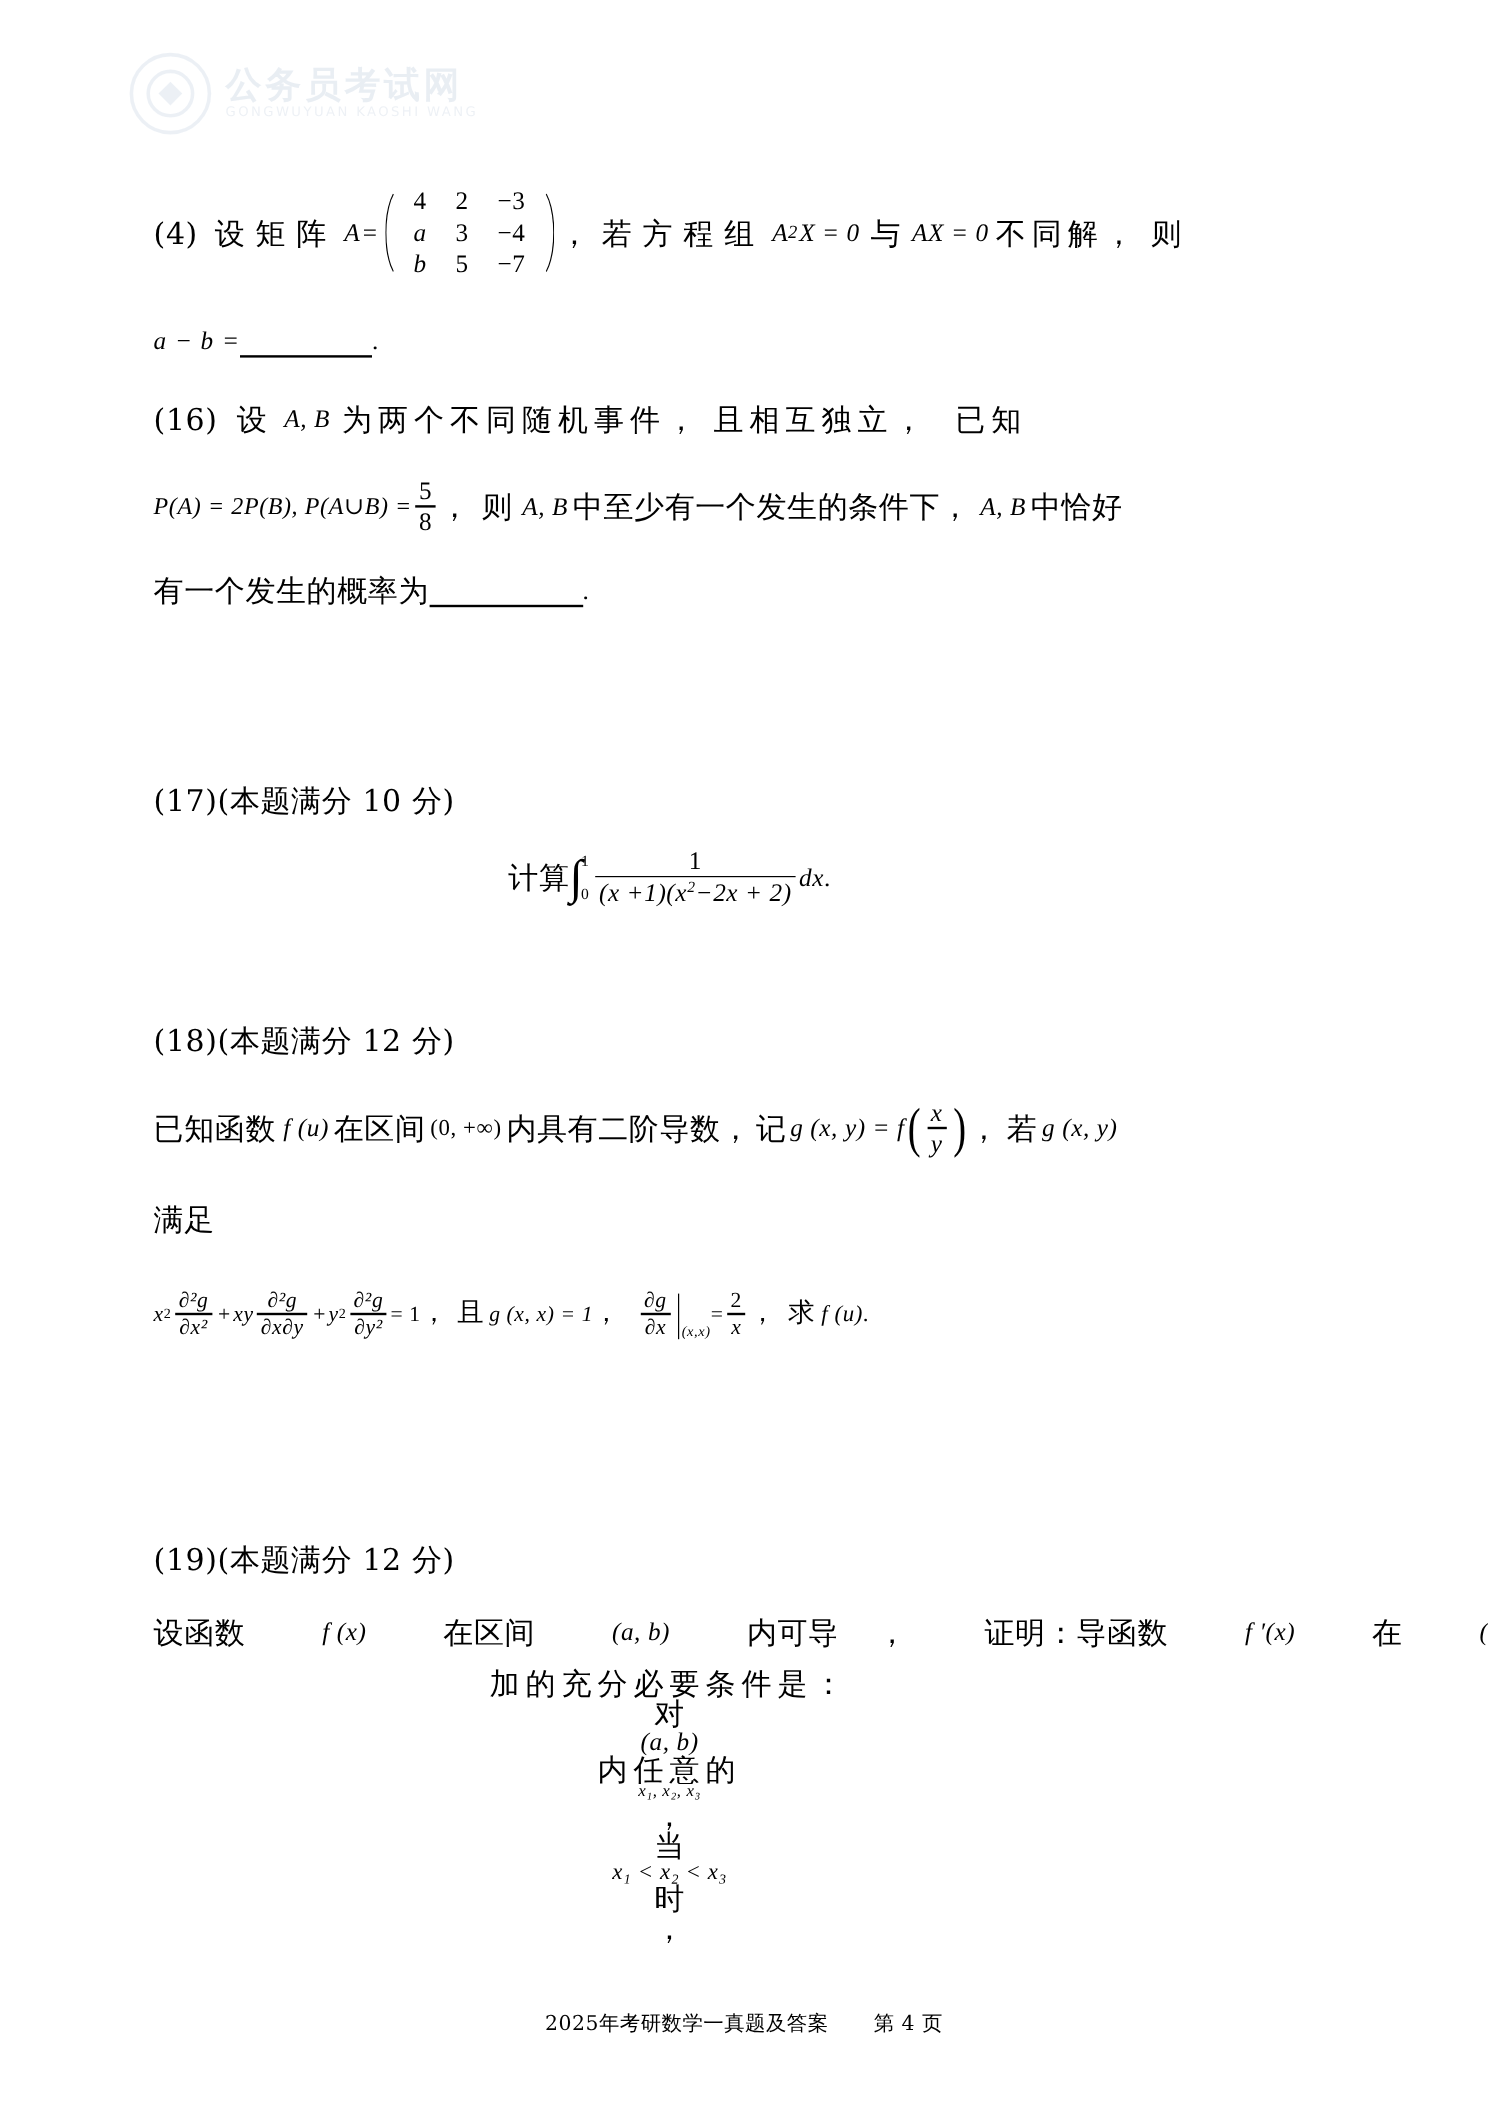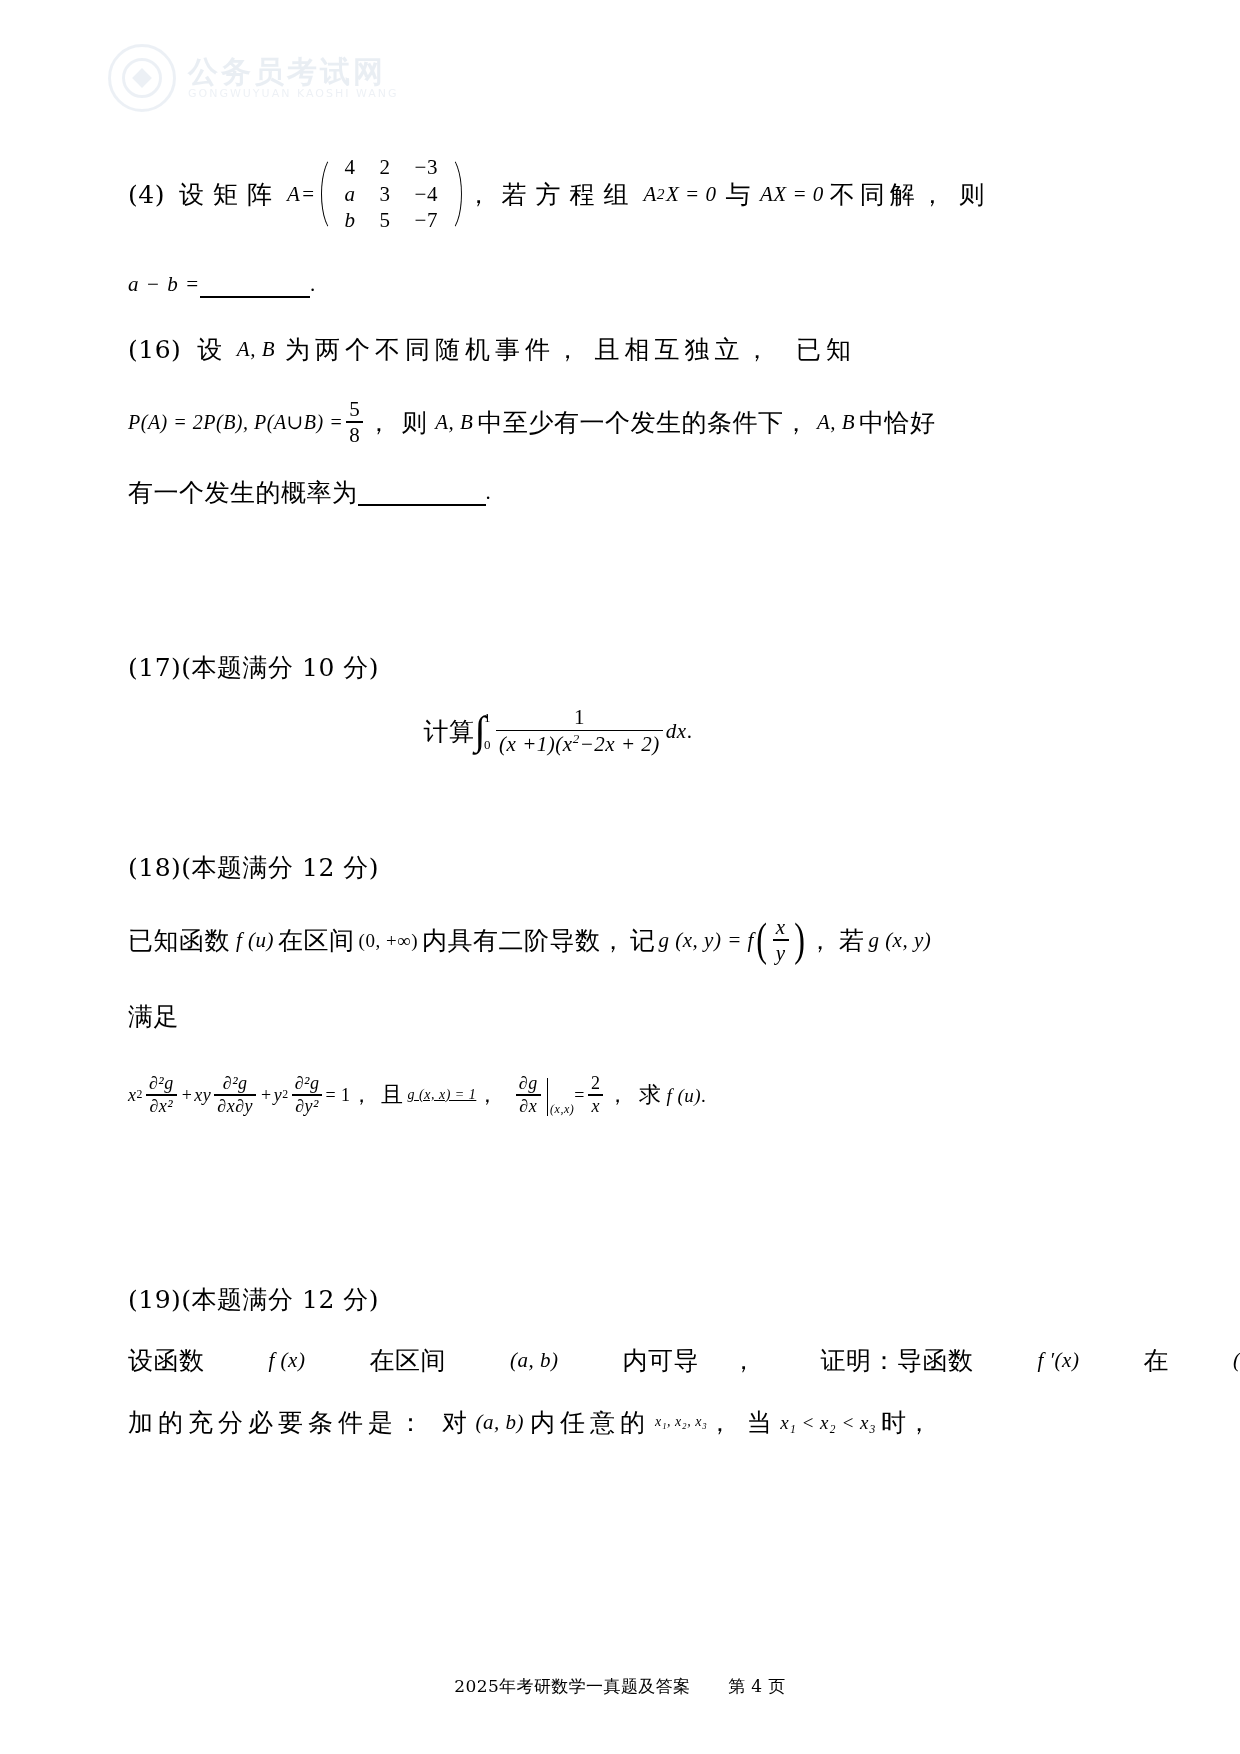--- a/index.html
+++ b/index.html
@@ -484,21 +484,21 @@
         <span class="frac small">
           <span class="fnum pd">∂²g</span>
           <span class="fbar"></span>
           <span class="fden pd">∂y²</span>
         </span>
         <span class="mn" style="font-size:18px;">= 1</span>
         <span class="cn" style="font-size:22px;">，</span>
         <span style="display:inline-block;width:8px;"></span>
         <span class="cn" style="font-size:22px;">且</span>
         <span style="display:inline-block;width:4px;"></span>
-        <span class="mi" style="font-size:14px;text-decoration:underline;">g (x, x) = 1</span>
+        <span class="mi" style="font-size:18px;">g (x, x) = 1</span>
         <span class="cn" style="font-size:22px;">，</span>
         <span style="display:inline-block;width:14px;"></span>
         <span class="evalbar">
           <span class="frac small">
             <span class="fnum pd">∂g</span>
             <span class="fbar"></span>
             <span class="fden pd">∂x</span>
           </span>
           <span class="vbar"></span>
           <span class="evalsub">(x,x)</span>
@@ -542,21 +542,21 @@
         <span style="display:inline-block;width:3px;"></span>
         <span class="mi">f ′(x)</span>
         <span style="display:inline-block;width:3px;"></span>
         <span class="cn">在</span>
         <span style="display:inline-block;width:3px;"></span>
         <span class="mi">(a, b)</span>
         <span style="display:inline-block;width:3px;"></span>
         <span class="cn">证明过程或</span>
       </div>
 
-      <div class="qline" style="height:62px;">
+      <div class="qline" style="height:62px;flex-direction:column;">
         <span class="cn jz2">加的充分必要条件是：</span>
         <span style="display:inline-block;width:14px;"></span>
         <span class="cn">对</span>
         <span style="display:inline-block;width:8px;"></span>
         <span class="mi">(a, b)</span>
         <span style="display:inline-block;width:6px;"></span>
         <span class="cn jz2">内任意的</span>
         <span style="display:inline-block;width:5px;"></span>
         <span class="mi" style="font-size:14px;">x₁, x₂, x₃</span>
         <span class="cn">，</span>

